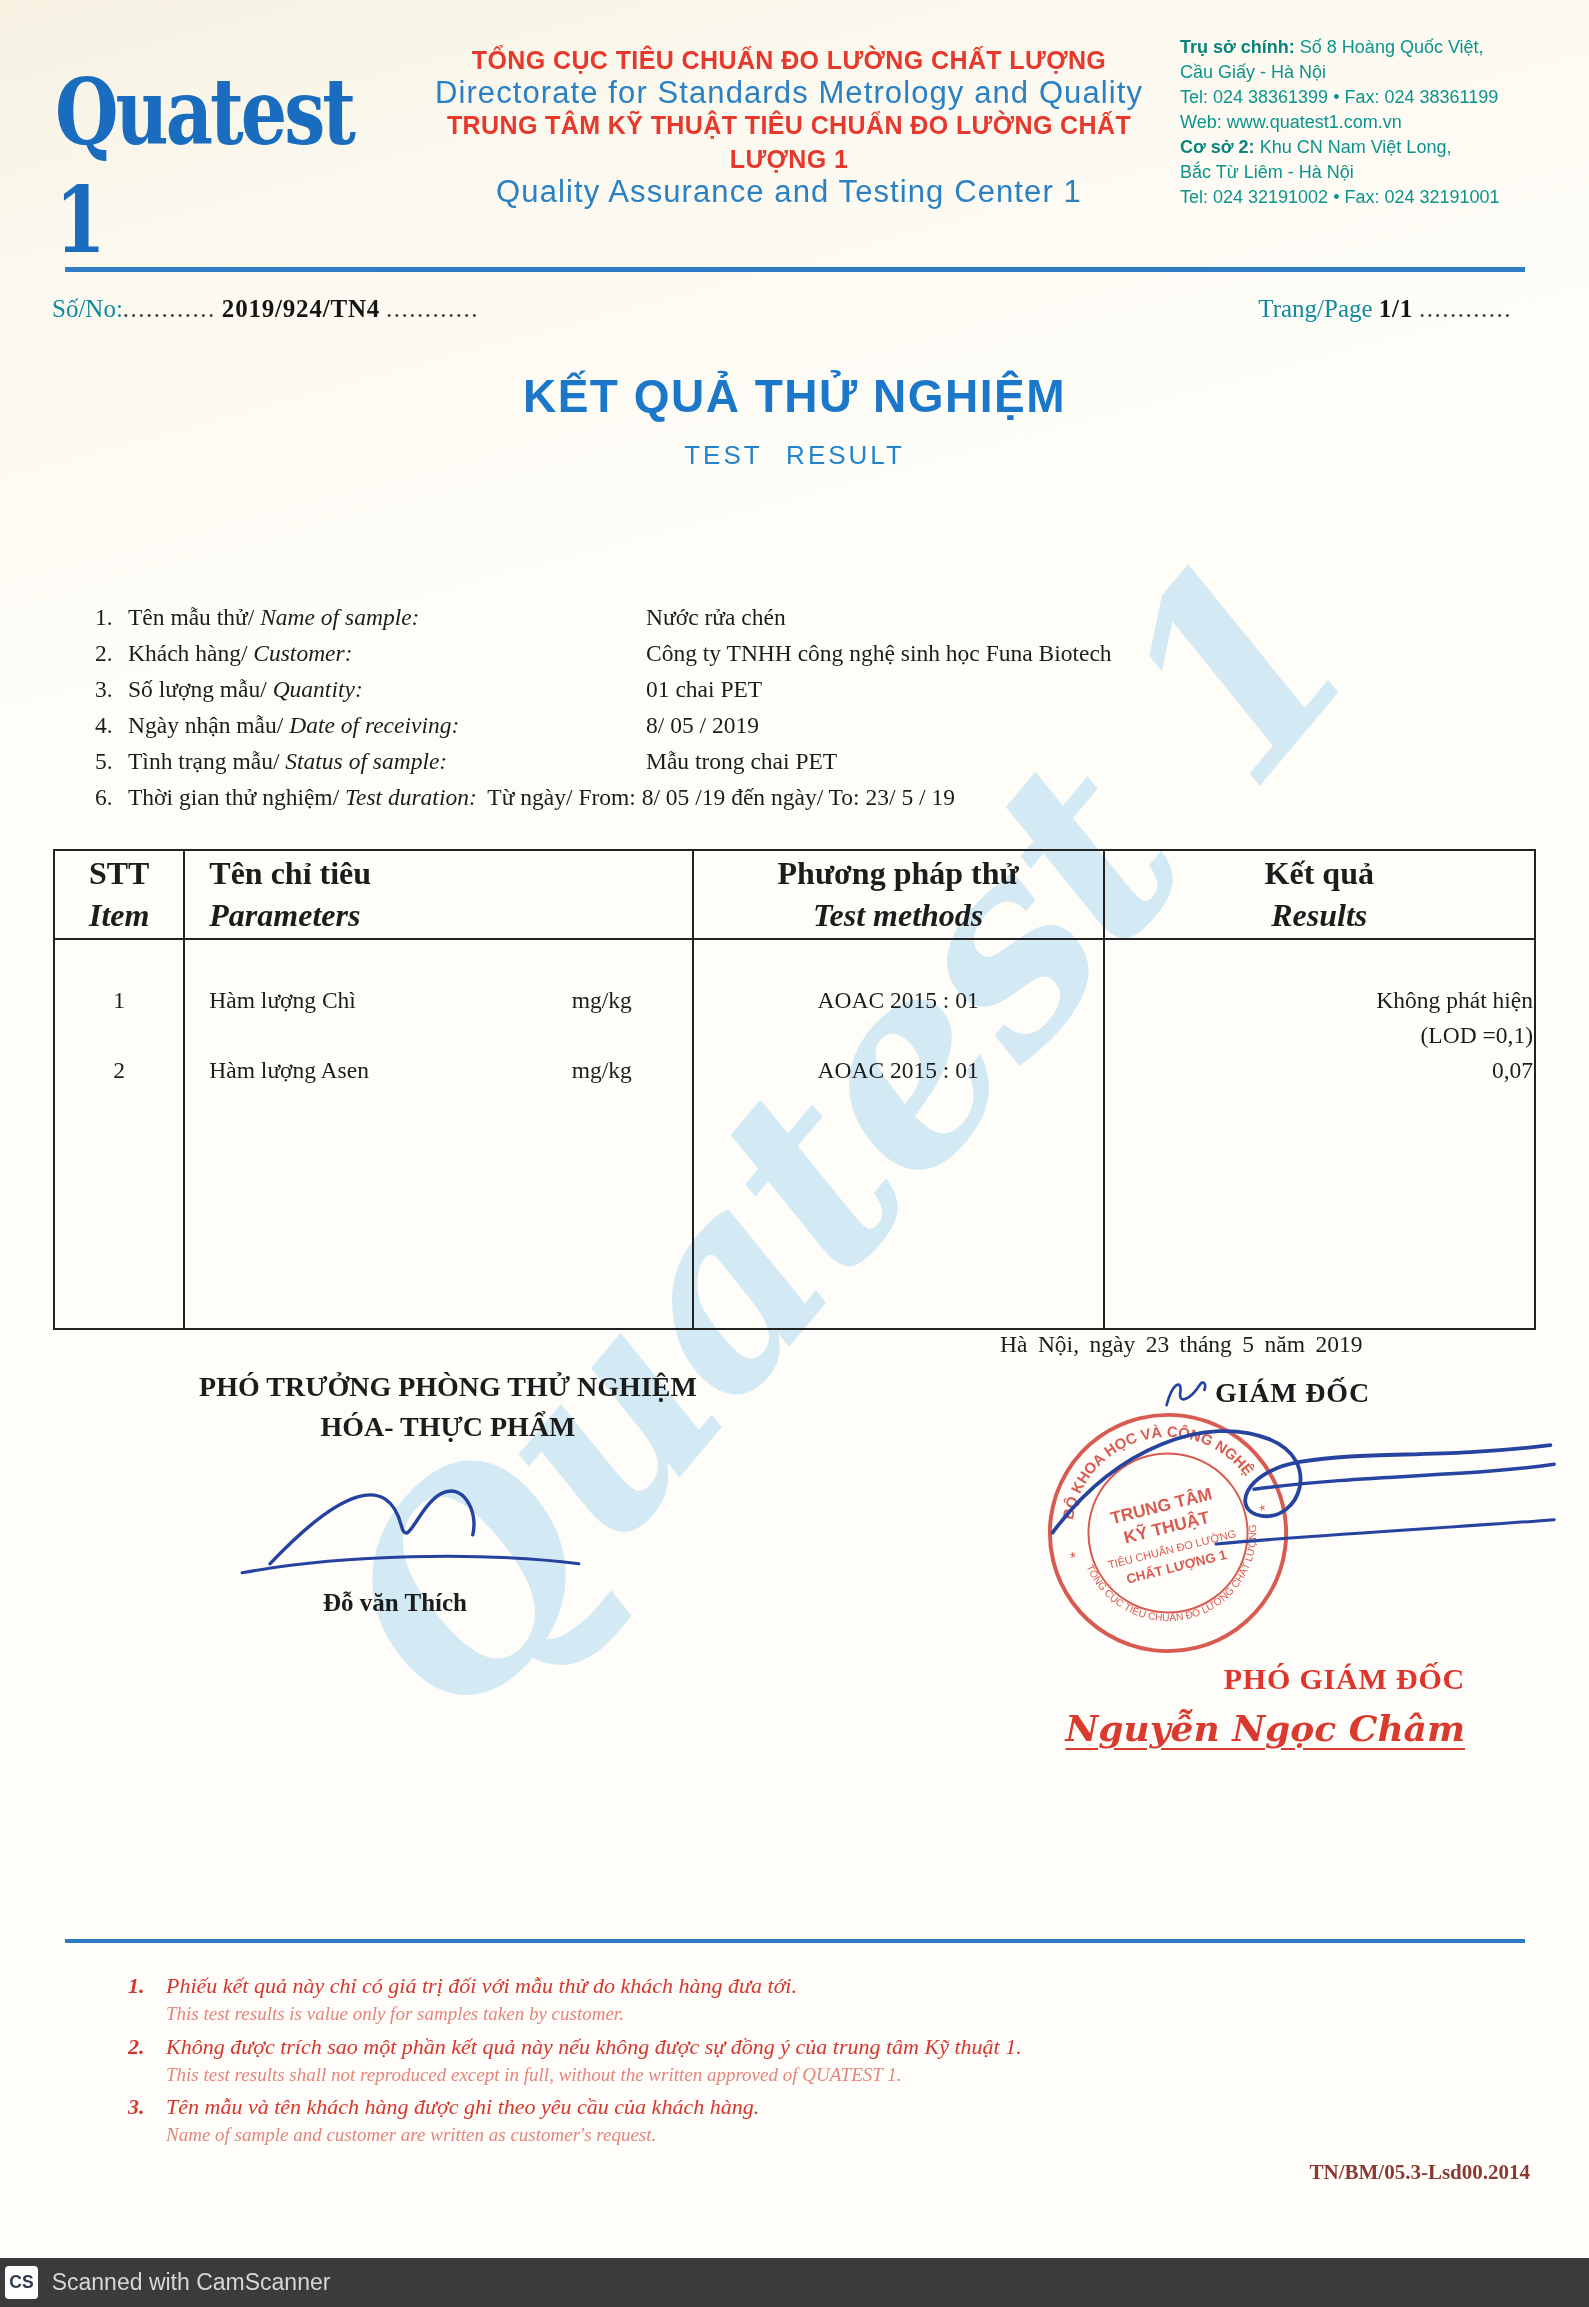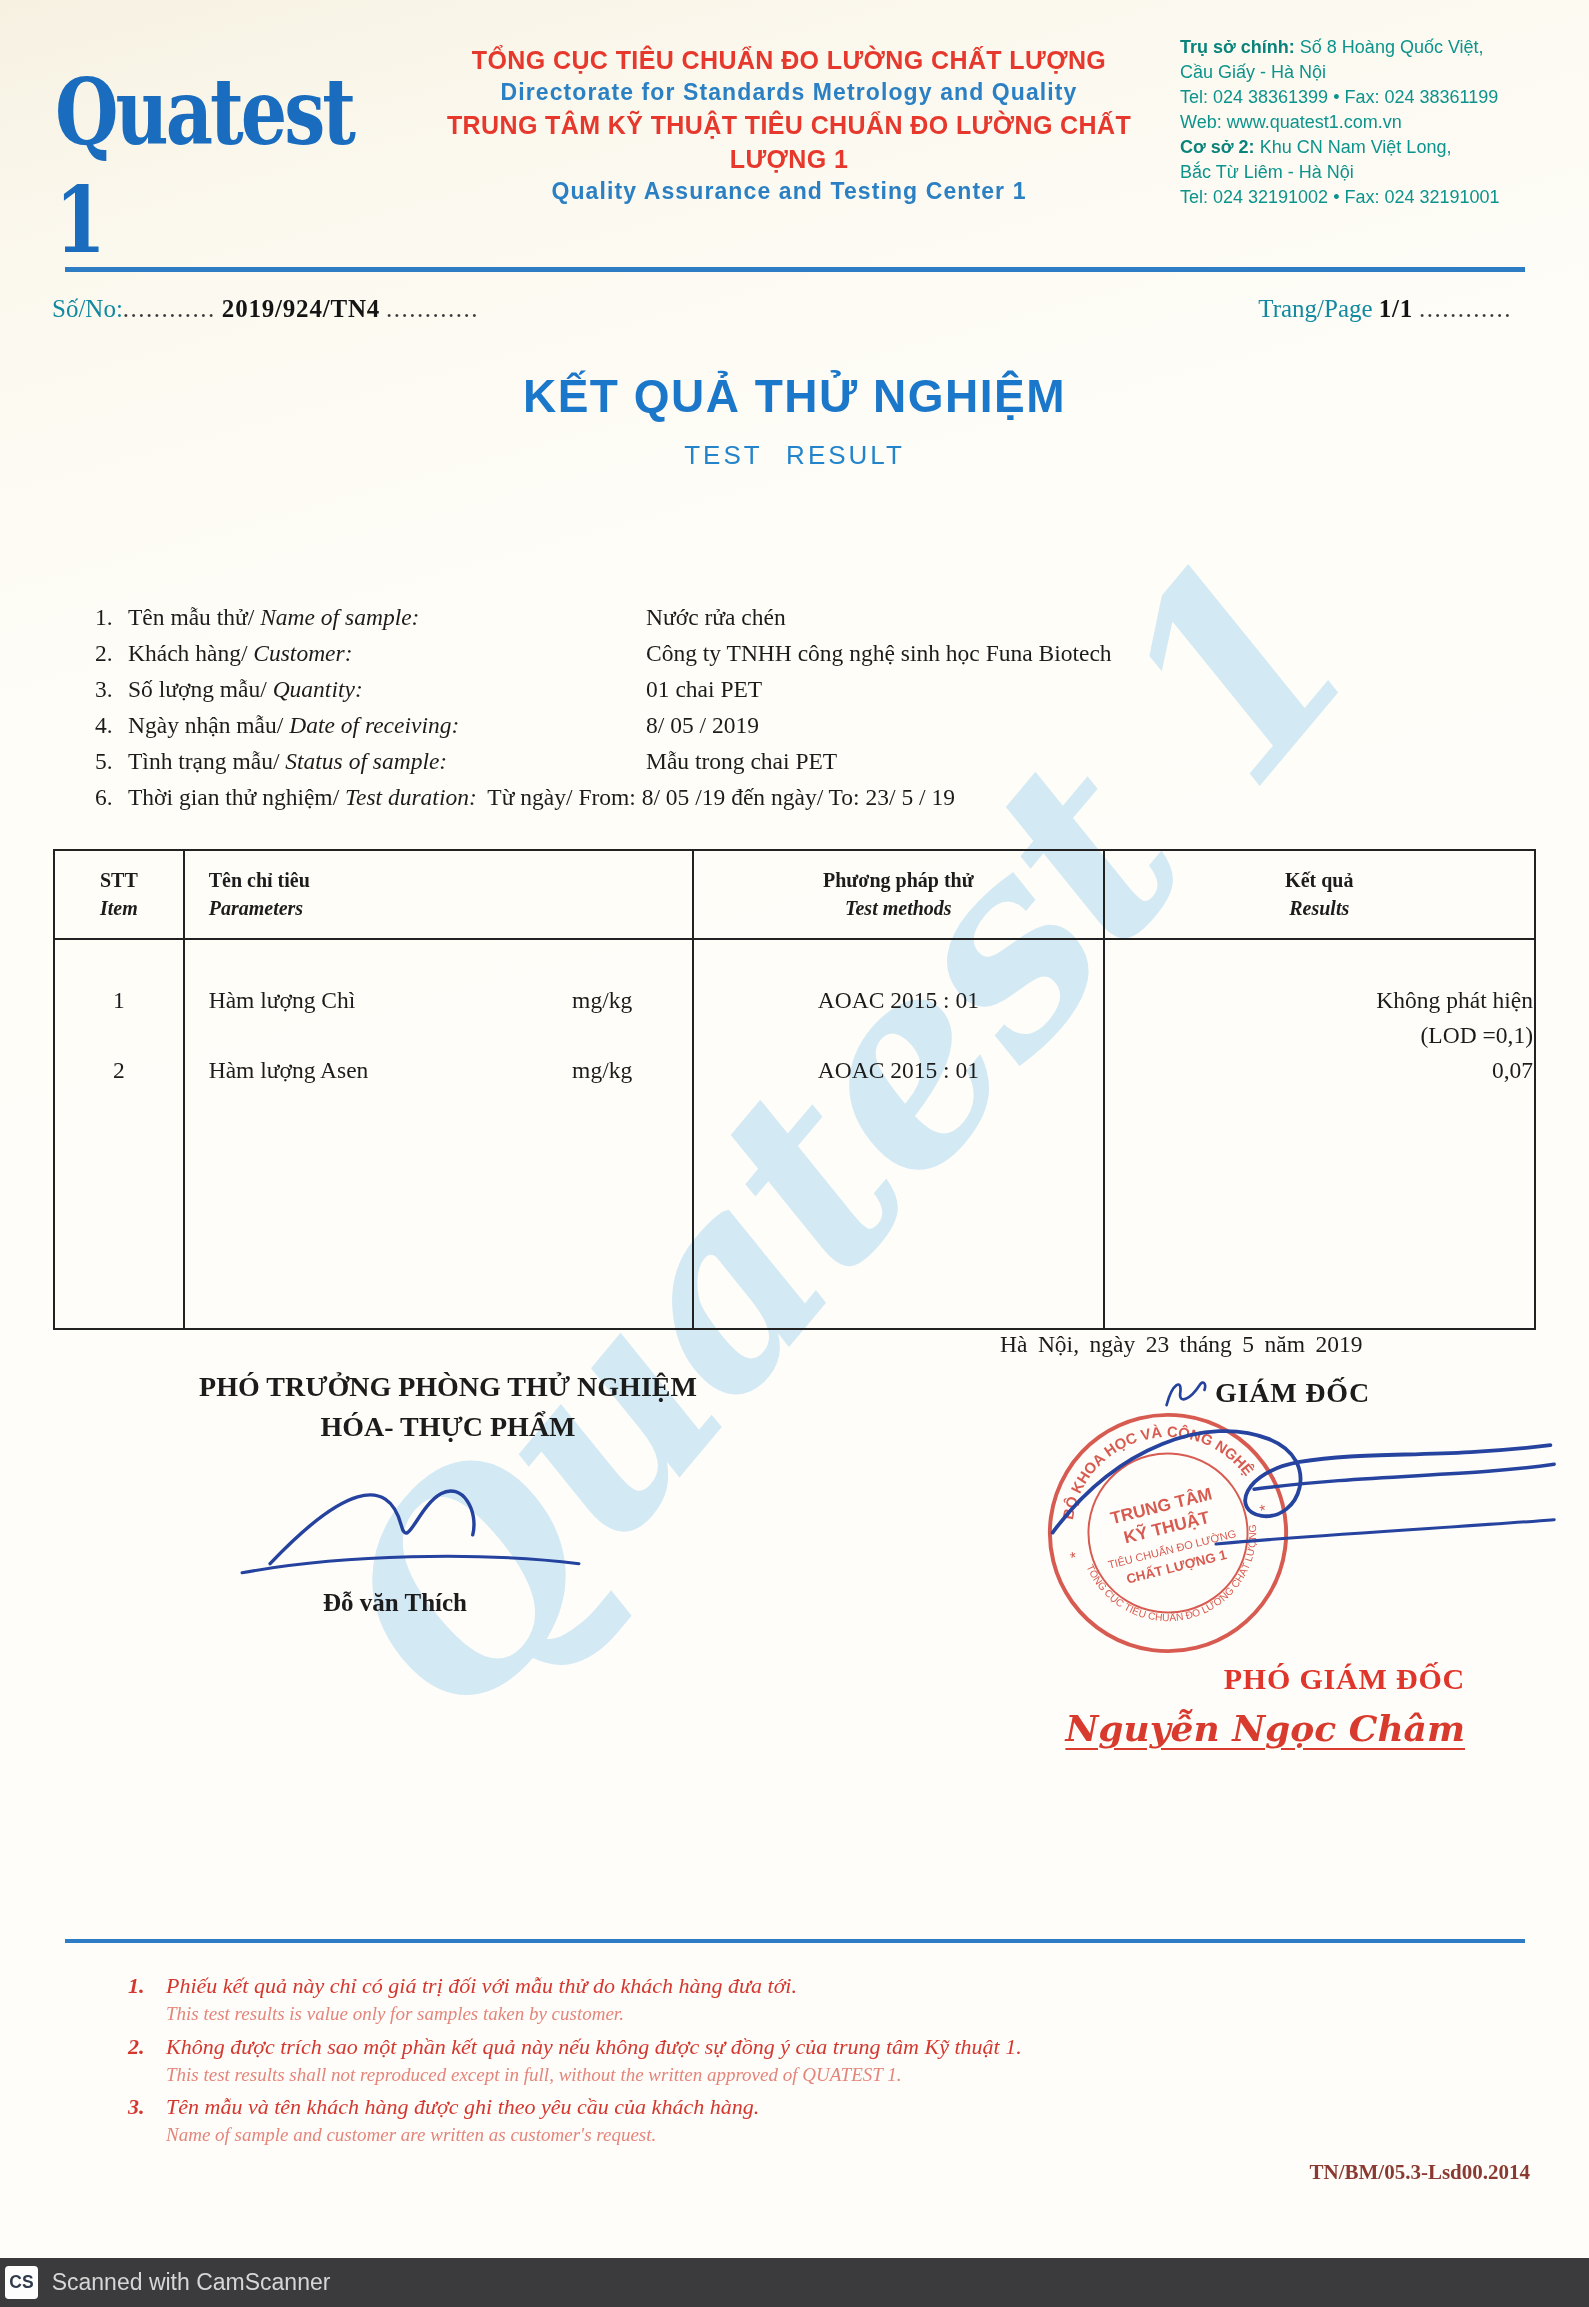--- a/index.html
+++ b/index.html
@@ -17,21 +17,21 @@
   }
   
   .letterhead{position:absolute;top:32px;left:55px;width:1481px;display:flex;z-index:2;}
   .logo{
     width:343px;font-family:"DejaVu Serif",serif;font-weight:bold;font-size:73px;
     letter-spacing:-3px;color:#1a6cbe;transform:scaleY(1.25);transform-origin:top left;
     margin-top:26px;
   }
   .head-center{flex:1;text-align:center;padding-top:10.6px;font-family:"Liberation Sans",sans-serif;}
   .h-red{color:#e6382c;font-weight:bold;font-size:25px;line-height:34px;letter-spacing:0.4px;}
-  .h-blue{color:#2b80c4;font-size:23px;line-height:31px;letter-spacing:1.1px;font-weight:bold;}
+  .h-blue{color:#2b80c4;font-size:31px;line-height:31px;letter-spacing:1.1px;}
   .head-contact{width:356px;font-family:"Liberation Sans",sans-serif;font-size:18px;line-height:25px;color:#0c948c;padding-top:3px;}
   .c-b{font-weight:bold;color:#0a837b;}
   
   .rule{position:absolute;left:65px;width:1460px;background:#2e7cc3;z-index:2;}
   .rule-top{top:267px;height:5.3px;}
   .rule-bottom{top:1939px;height:3.8px;}
   
   .meta-row{position:absolute;top:295px;left:52px;width:1460px;display:flex;justify-content:space-between;font-size:25px;z-index:2;}
   .teal{color:#1189a0;}
   .typed{font-weight:bold;color:#141414;padding:0 6px;letter-spacing:0.8px;}
@@ -44,21 +44,21 @@
   .info-list{position:absolute;top:599px;left:95px;width:1428px;font-size:23.5px;z-index:2;}
   .info-row{display:flex;line-height:36px;}
   .i-no{width:33px;flex:none;}
   .i-label{width:518px;flex:none;}
   .i-en{font-style:italic;}
   .i-value{flex:1;}
   .info-row.r6 .i-label{width:auto;margin-right:10.6px;}
   
   .results-table{position:absolute;top:849px;left:53px;width:1483px;border-collapse:collapse;z-index:2;font-size:23.5px;}
   .results-table th,.results-table td{border:2.3px solid #222;background:transparent;}
-  .results-table th{height:85px;font-size:20px;vertical-align:middle;}
+  .results-table th{height:85px;font-size:32px;vertical-align:middle;}
   .th-vi{font-weight:bold;}
   .th-en{font-weight:bold;font-style:italic;margin-top:4.6px;}
   .col-stt{width:129px;text-align:center;}
   .col-param{width:494px;}
   .col-method{width:419px;text-align:center;}
   .col-result{width:441px;text-align:center;}
   th.col-param{text-align:left;padding-left:24px;}
   .results-table tbody td{height:343px;vertical-align:top;padding-top:44px;}
   .brow{height:70px;line-height:32px;}
   .prow{display:flex;justify-content:space-between;padding:0 59px 0 23px;}

